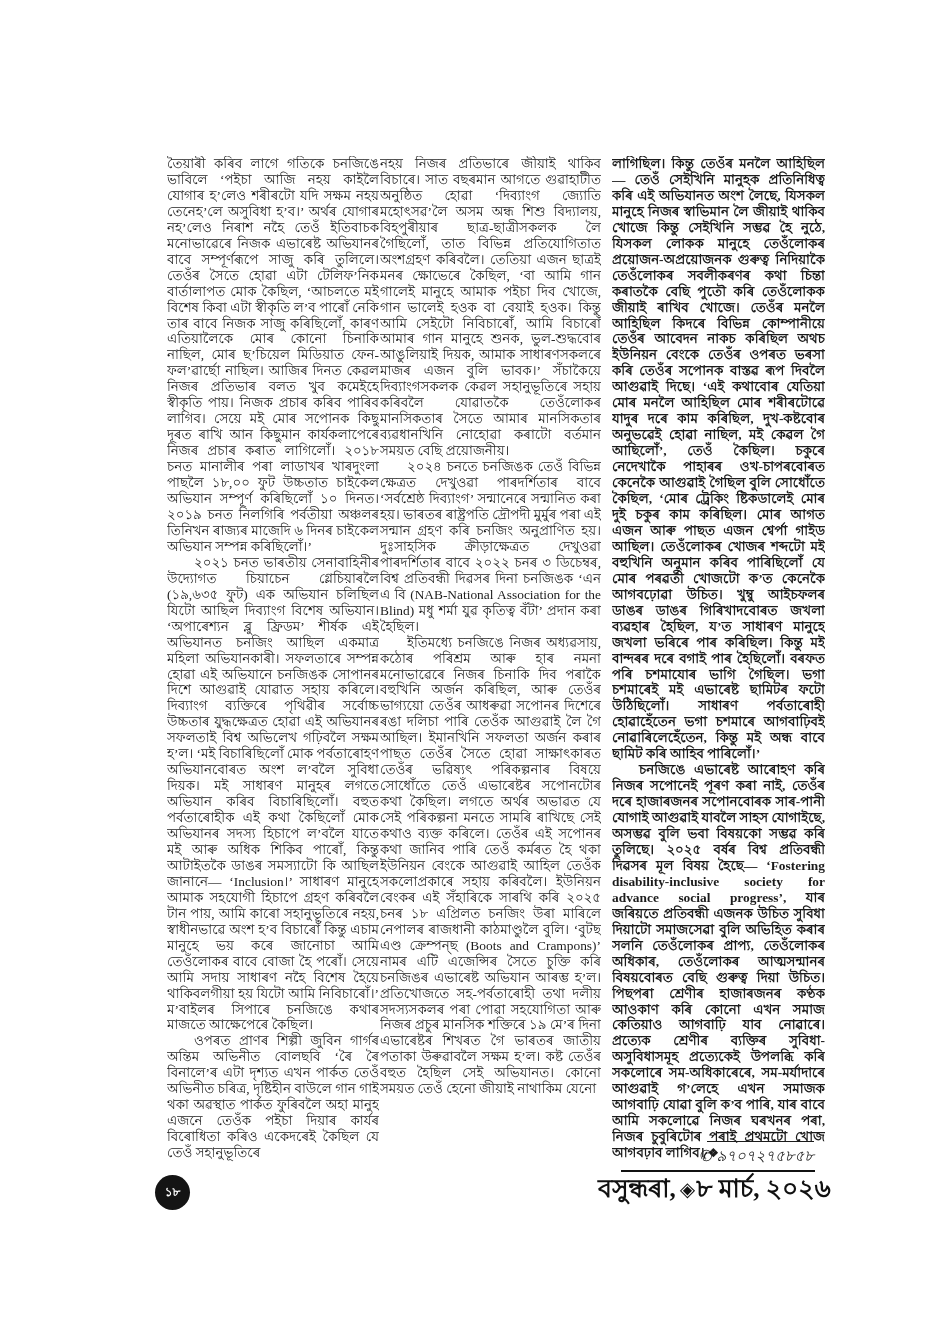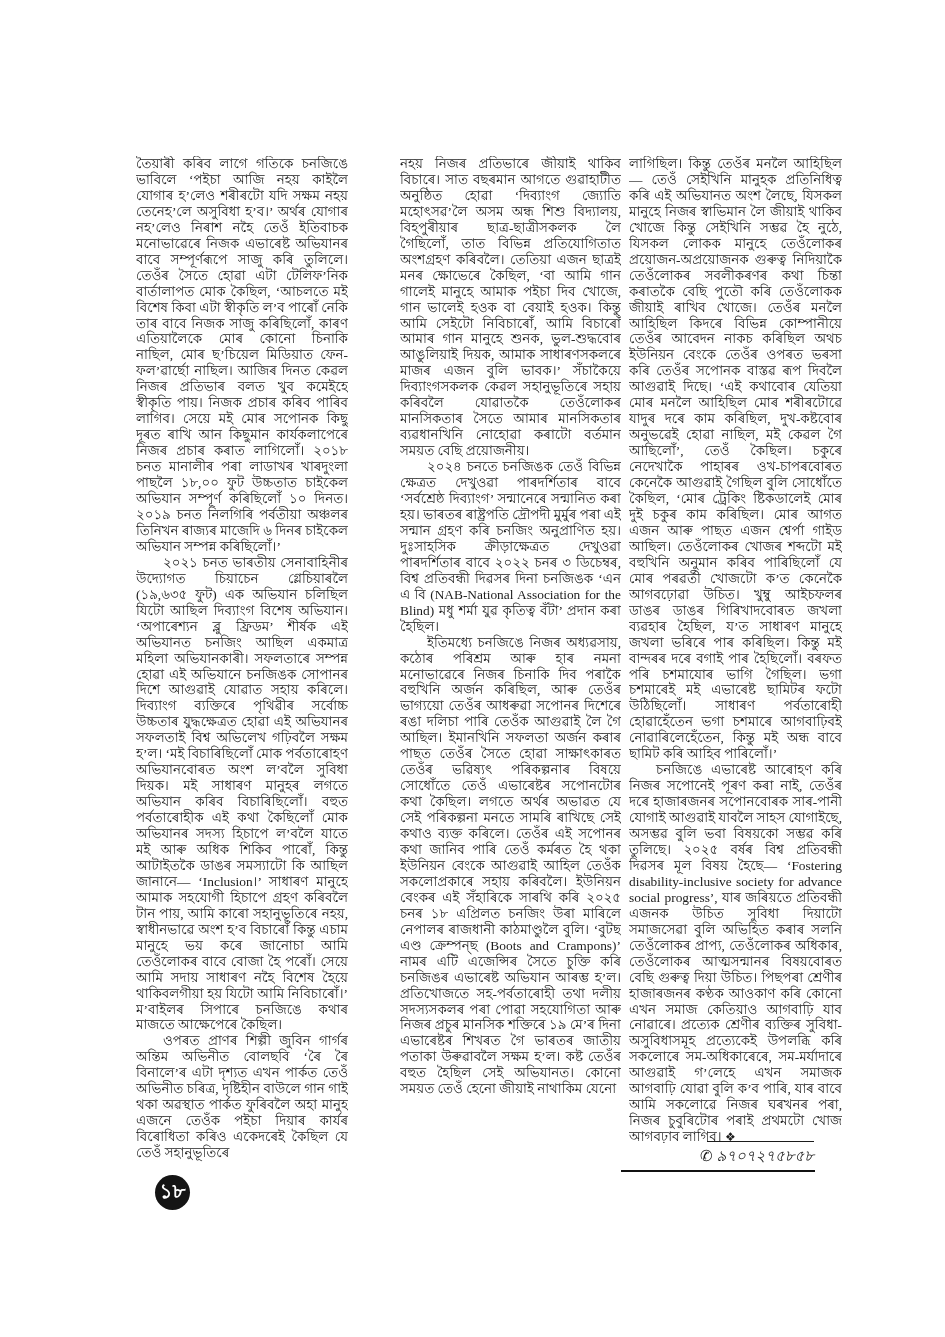--- a/index.html
+++ b/index.html
@@ -15,23 +15,23 @@
   .col{
     position:absolute;
     top:156px;
     height:1016px;
     overflow:hidden;
     text-align:justify;
     font-size:13.4px;
     line-height:15.95px;
     letter-spacing:0;
   }
-  .col-1{left:136px;width:212px;}
-  .col-2{left:380px;width:221px;margin-left:20px;}
-  .col-3{left:629px;width:213px;}
+  .col-1{left:167px;width:212px;}
+  .col-2{left:380px;width:221px;}
+  .col-3{left:612px;width:213px;font-weight:bold;}
   .col p{margin:0;padding:0;text-indent:27px;}
   .col p.cont{text-indent:0;}
   .endmark{font-size:12px;letter-spacing:0;}
   .phone-rule{
     position:absolute;left:707px;top:1141px;width:107px;height:0;
     border-top:1.5px solid #1b1b1b;
   }
   .phone-line{
     position:absolute;left:690px;top:1144px;width:124px;
     text-align:right;font-size:15px;font-style:italic;
@@ -44,21 +44,21 @@
   }
   .footer{
     position:absolute;left:598px;top:1174px;width:226px;
     text-align:center;font-weight:bold;font-size:25px;line-height:30px;
     white-space:nowrap;color:#111111;
   }
   .footer .ornament{font-size:20px;font-weight:normal;position:relative;top:-1px;margin:0 1px 0 4px;}
   .page-number-badge{
     position:absolute;left:155px;top:1175px;width:35px;height:35px;
     background:#141414;border-radius:50%;
-    color:#ffffff;font-size:20px;font-weight:bold;
+    color:#ffffff;font-size:12px;font-weight:bold;
     display:flex;align-items:center;justify-content:center;text-align:center;
   }
 </style>
 </head>
 <body>
 
 <div class="page">
 
   <div class="col col-1">
     <p class="cont"><span>তৈয়াৰী কৰিব লাগে গতিকে চনজিঙে ভাবিলে ‘পইচা আজি নহয় কাইলৈ যোগাৰ হ’লেও শৰীৰটো যদি সক্ষম নহয় তেনেহ’লে অসুবিধা হ’ব।’ অৰ্থৰ যোগাৰ নহ’লেও নিৰাশ নহৈ তেওঁ ইতিবাচক মনোভাৱেৰে নিজক এভাৰেষ্ট অভিযানৰ বাবে সম্পূৰ্ণৰূপে সাজু কৰি তুলিলে। তেওঁৰ সৈতে হোৱা এটা টেলিফ’নিক বাৰ্তালাপত মোক কৈছিল, ‘আচলতে মই বিশেষ কিবা এটা স্বীকৃতি ল’ব পাৰোঁ নেকি তাৰ বাবে নিজক সাজু কৰিছিলোঁ, কাৰণ এতিয়ালৈকে মোৰ কোনো চিনাকি নাছিল, মোৰ ছ’চিয়েল মিডিয়াত ফেন-ফল’ৱাৰ্ছো নাছিল। আজিৰ দিনত কেৱল নিজৰ প্ৰতিভাৰ বলত খুব কমেইহে স্বীকৃতি পায়। নিজক প্ৰচাৰ কৰিব পাৰিব লাগিব। সেয়ে মই মোৰ সপোনক কিছু দূৰত ৰাখি আন কিছুমান কাৰ্যকলাপেৰে নিজৰ প্ৰচাৰ কৰাত লাগিলোঁ। ২০১৮ চনত মানালীৰ পৰা লাডাখৰ খাৰদুংলা পাছলৈ ১৮,০০ ফুট উচ্চতাত চাইকেল অভিযান সম্পূৰ্ণ কৰিছিলোঁ ১০ দিনত। ২০১৯ চনত নিলগিৰি পৰ্বতীয়া অঞ্চলৰ তিনিখন ৰাজ্যৰ মাজেদি ৬ দিনৰ চাইকেল অভিযান সম্পন্ন কৰিছিলোঁ।’</span></p>
@@ -76,18 +76,21 @@
     <p class="cont"><span>লাগিছিল। কিন্তু তেওঁৰ মনলৈ আহিছিল— তেওঁ সেইখিনি মানুহক প্ৰতিনিধিত্ব কৰি এই অভিযানত অংশ লৈছে, যিসকল মানুহে নিজৰ স্বাভিমান লৈ জীয়াই থাকিব খোজে কিন্তু সেইখিনি সম্ভৱ হৈ নুঠে, যিসকল লোকক মানুহে তেওঁলোকৰ প্ৰয়োজন-অপ্ৰয়োজনক গুৰুত্ব নিদিয়াকৈ তেওঁলোকৰ সবলীকৰণৰ কথা চিন্তা কৰাতকৈ বেছি পুতৌ কৰি তেওঁলোকক জীয়াই ৰাখিব খোজে। তেওঁৰ মনলৈ আহিছিল কিদৰে বিভিন্ন কোম্পানীয়ে তেওঁৰ আবেদন নাকচ কৰিছিল অথচ ইউনিয়ন বেংকে তেওঁৰ ওপৰত ভৰসা কৰি তেওঁৰ সপোনক বাস্তৱ ৰূপ দিবলৈ আগুৱাই দিছে। ‘এই কথাবোৰ যেতিয়া মোৰ মনলৈ আহিছিল মোৰ শৰীৰটোৱে যাদুৰ দৰে কাম কৰিছিল, দুখ-কষ্টবোৰ অনুভৱেই হোৱা নাছিল, মই কেৱল গৈ আছিলোঁ’, তেওঁ কৈছিল। চকুৰে নেদেখাকৈ পাহাৰৰ ওখ-চাপৰবোৰত কেনেকৈ আগুৱাই গৈছিল বুলি সোধোঁতে কৈছিল, ‘মোৰ ট্ৰেকিং ষ্টিকডালেই মোৰ দুই চকুৰ কাম কৰিছিল। মোৰ আগত এজন আৰু পাছত এজন শ্বেৰ্পা গাইড আছিল। তেওঁলোকৰ খোজৰ শব্দটো মই বহুখিনি অনুমান কৰিব পাৰিছিলোঁ যে মোৰ পৰৱৰ্তী খোজটো ক’ত কেনেকৈ আগবঢ়োৱা উচিত। খুম্বু আইচফলৰ ডাঙৰ ডাঙৰ গিৰিখাদবোৰত জখলা ব্যৱহাৰ হৈছিল, য’ত সাধাৰণ মানুহে জখলা ভৰিৰে পাৰ কৰিছিল। কিন্তু মই বান্দৰৰ দৰে বগাই পাৰ হৈছিলোঁ। বৰফত পৰি চশমাযোৰ ভাগি গৈছিল। ভগা চশমাৰেই মই এভাৰেষ্ট ছামিটৰ ফটো উঠিছিলোঁ। সাধাৰণ পৰ্বতাৰোহী হোৱাহেঁতেন ভগা চশমাৰে আগবাঢ়িবই নোৱাৰিলেহেঁতেন, কিন্তু মই অন্ধ বাবে ছামিট কৰি আহিব পাৰিলোঁ।’</span></p>
     <p><span>চনজিঙে এভাৰেষ্ট আৰোহণ কৰি নিজৰ সপোনেই পূৰণ কৰা নাই, তেওঁৰ দৰে হাজাৰজনৰ সপোনবোৰক সাৰ-পানী যোগাই আগুৱাই যাবলৈ সাহস যোগাইছে, অসম্ভৱ বুলি ভবা বিষয়কো সম্ভৱ কৰি তুলিছে। ২০২৫ বৰ্ষৰ বিশ্ব প্ৰতিবন্ধী দিৱসৰ মূল বিষয় হৈছে— ‘Fostering disability-inclusive society for advance social progress’, যাৰ জৰিয়তে প্ৰতিবন্ধী এজনক উচিত সুবিধা দিয়াটো সমাজসেৱা বুলি অভিহিত কৰাৰ সলনি তেওঁলোকৰ প্ৰাপ্য, তেওঁলোকৰ অধিকাৰ, তেওঁলোকৰ আত্মসন্মানৰ বিষয়বোৰত বেছি গুৰুত্ব দিয়া উচিত। পিছপৰা শ্ৰেণীৰ হাজাৰজনৰ কণ্ঠক আওকাণ কৰি কোনো এখন সমাজ কেতিয়াও আগবাঢ়ি যাব নোৱাৰে। প্ৰত্যেক শ্ৰেণীৰ ব্যক্তিৰ সুবিধা-অসুবিধাসমূহ প্ৰত্যেকেই উপলব্ধি কৰি সকলোৰে সম-অধিকাৰেৰে, সম-মৰ্যাদাৰে আগুৱাই গ’লেহে এখন সমাজক আগবাঢ়ি যোৱা বুলি ক’ব পাৰি, যাৰ বাবে আমি সকলোৱে নিজৰ ঘৰখনৰ পৰা, নিজৰ চুবুৰিটোৰ পৰাই প্ৰথমটো খোজ আগবঢ়াব লাগিব।</span> <span class="endmark">❖</span></p>
   </div>
 
   <div class="phone-rule"></div>
   <div class="phone-line">
     <span class="phone-icon">✆</span><span>৯৭০৭২৭৫৮৫৮</span>
   </div>
 
   <div class="footer-rule"></div>
+  <div class="footer">
+    <span>বসুন্ধৰা,</span><span class="ornament">◈</span><span>৮ মাৰ্চ, ২০২৬</span>
+  </div>
 
   <div class="page-number-badge">
     <span>১৮</span>
   </div>
 
 </div>
 
 </body></html>

